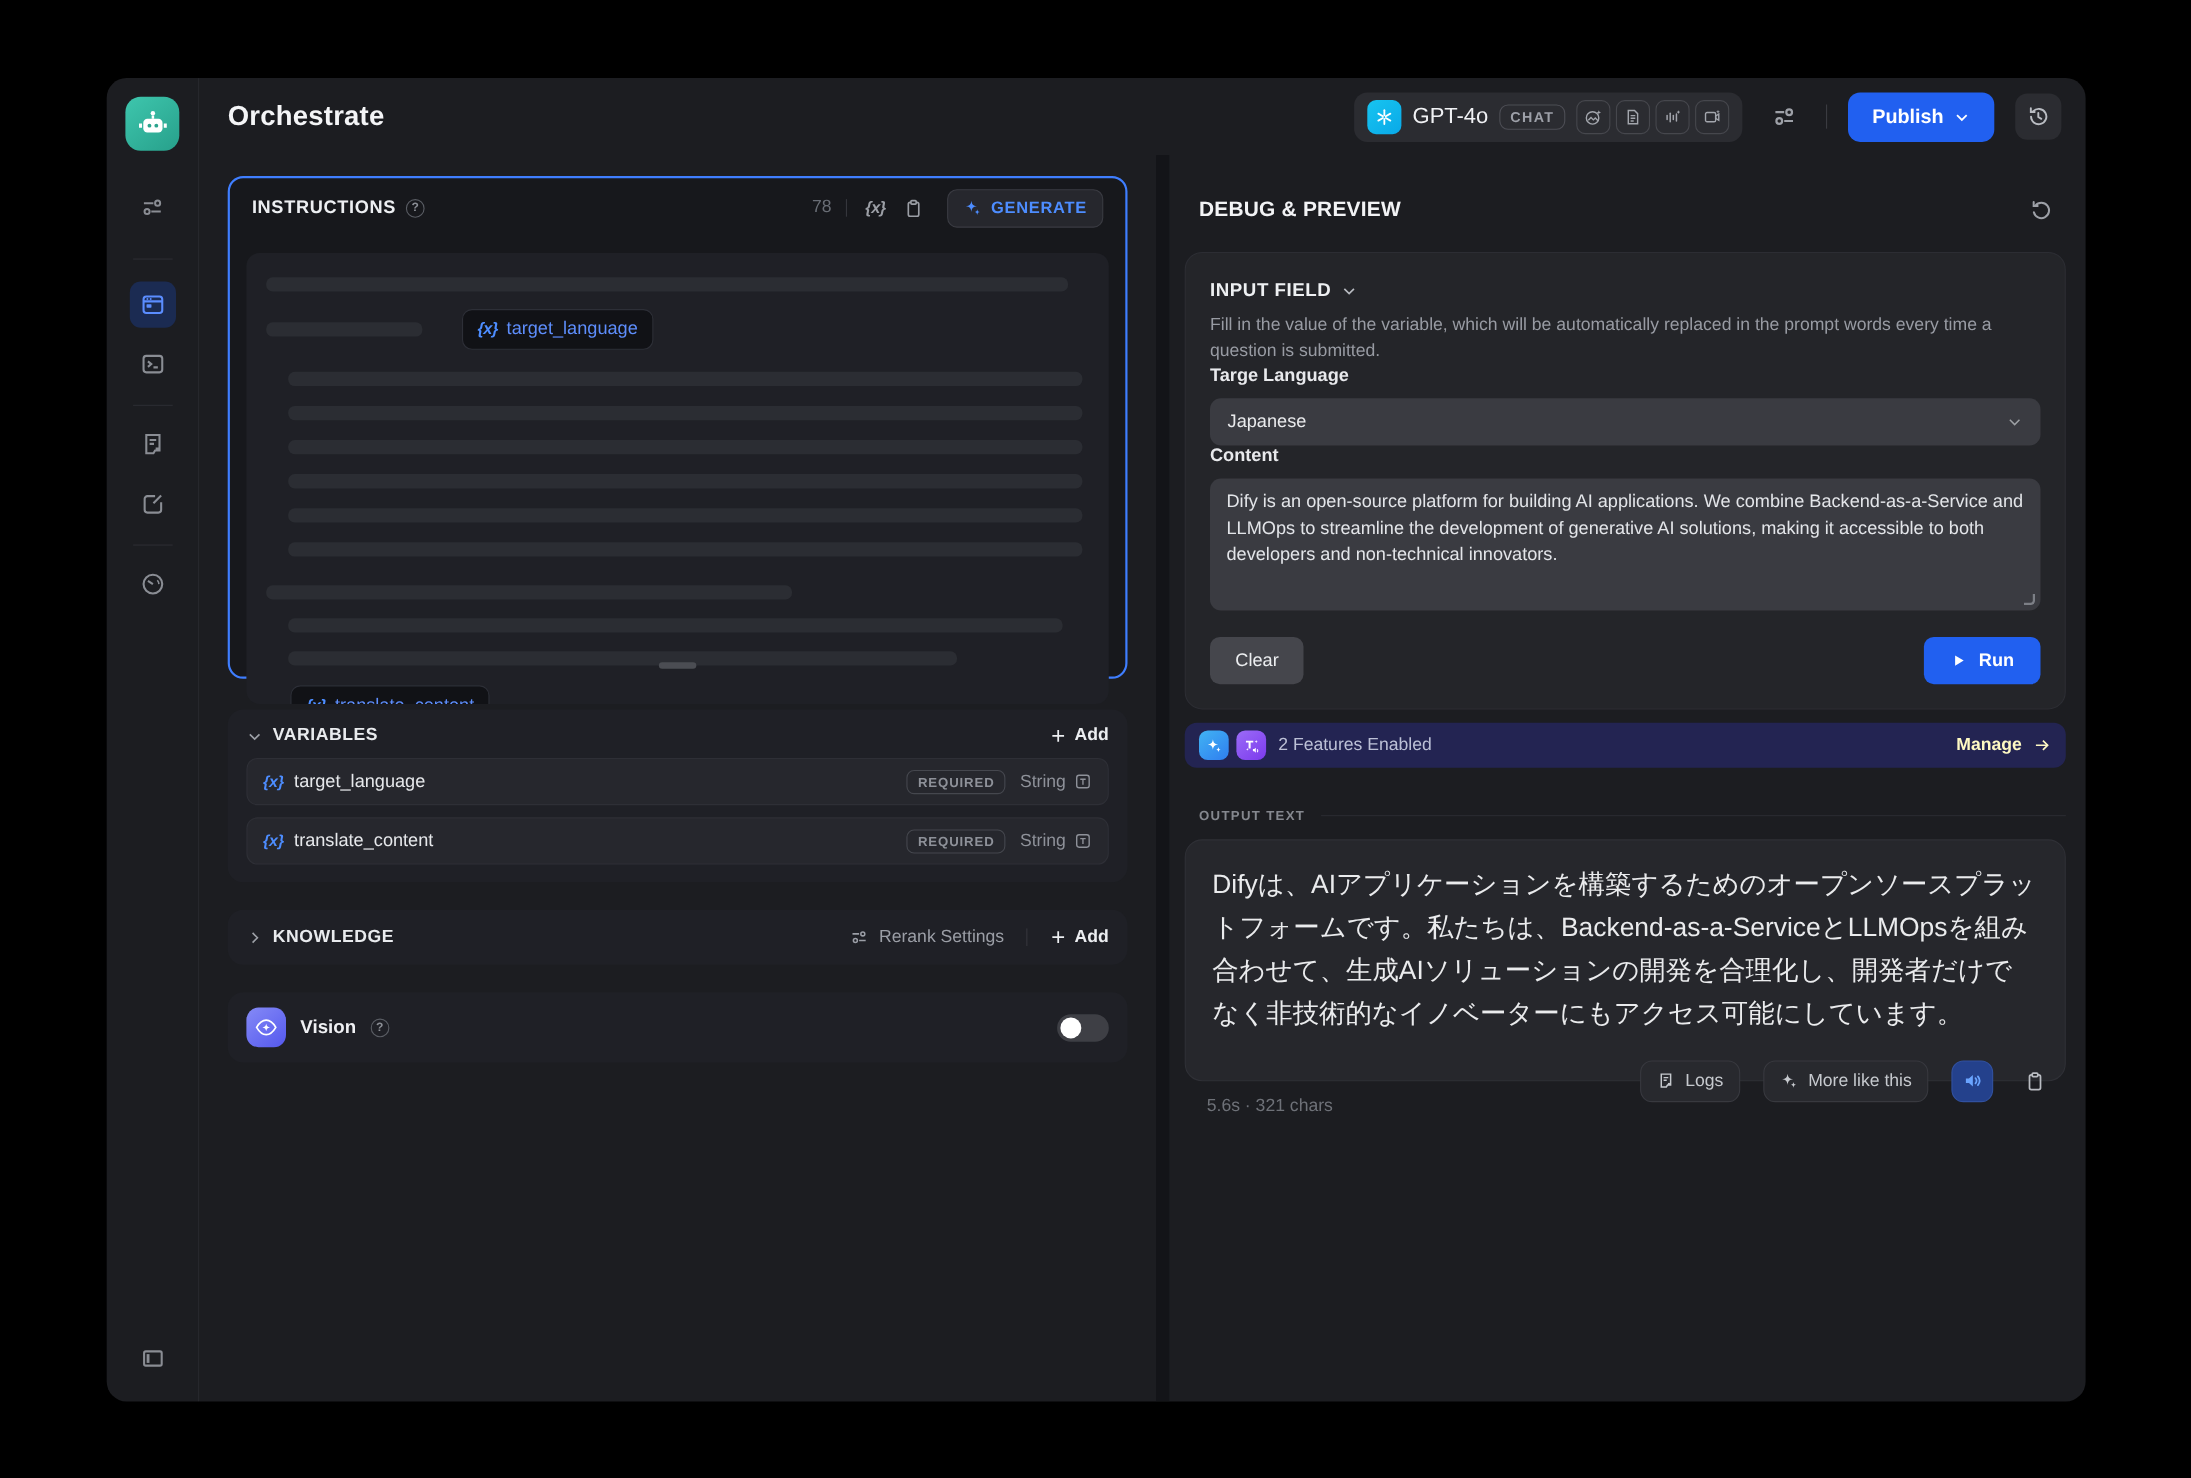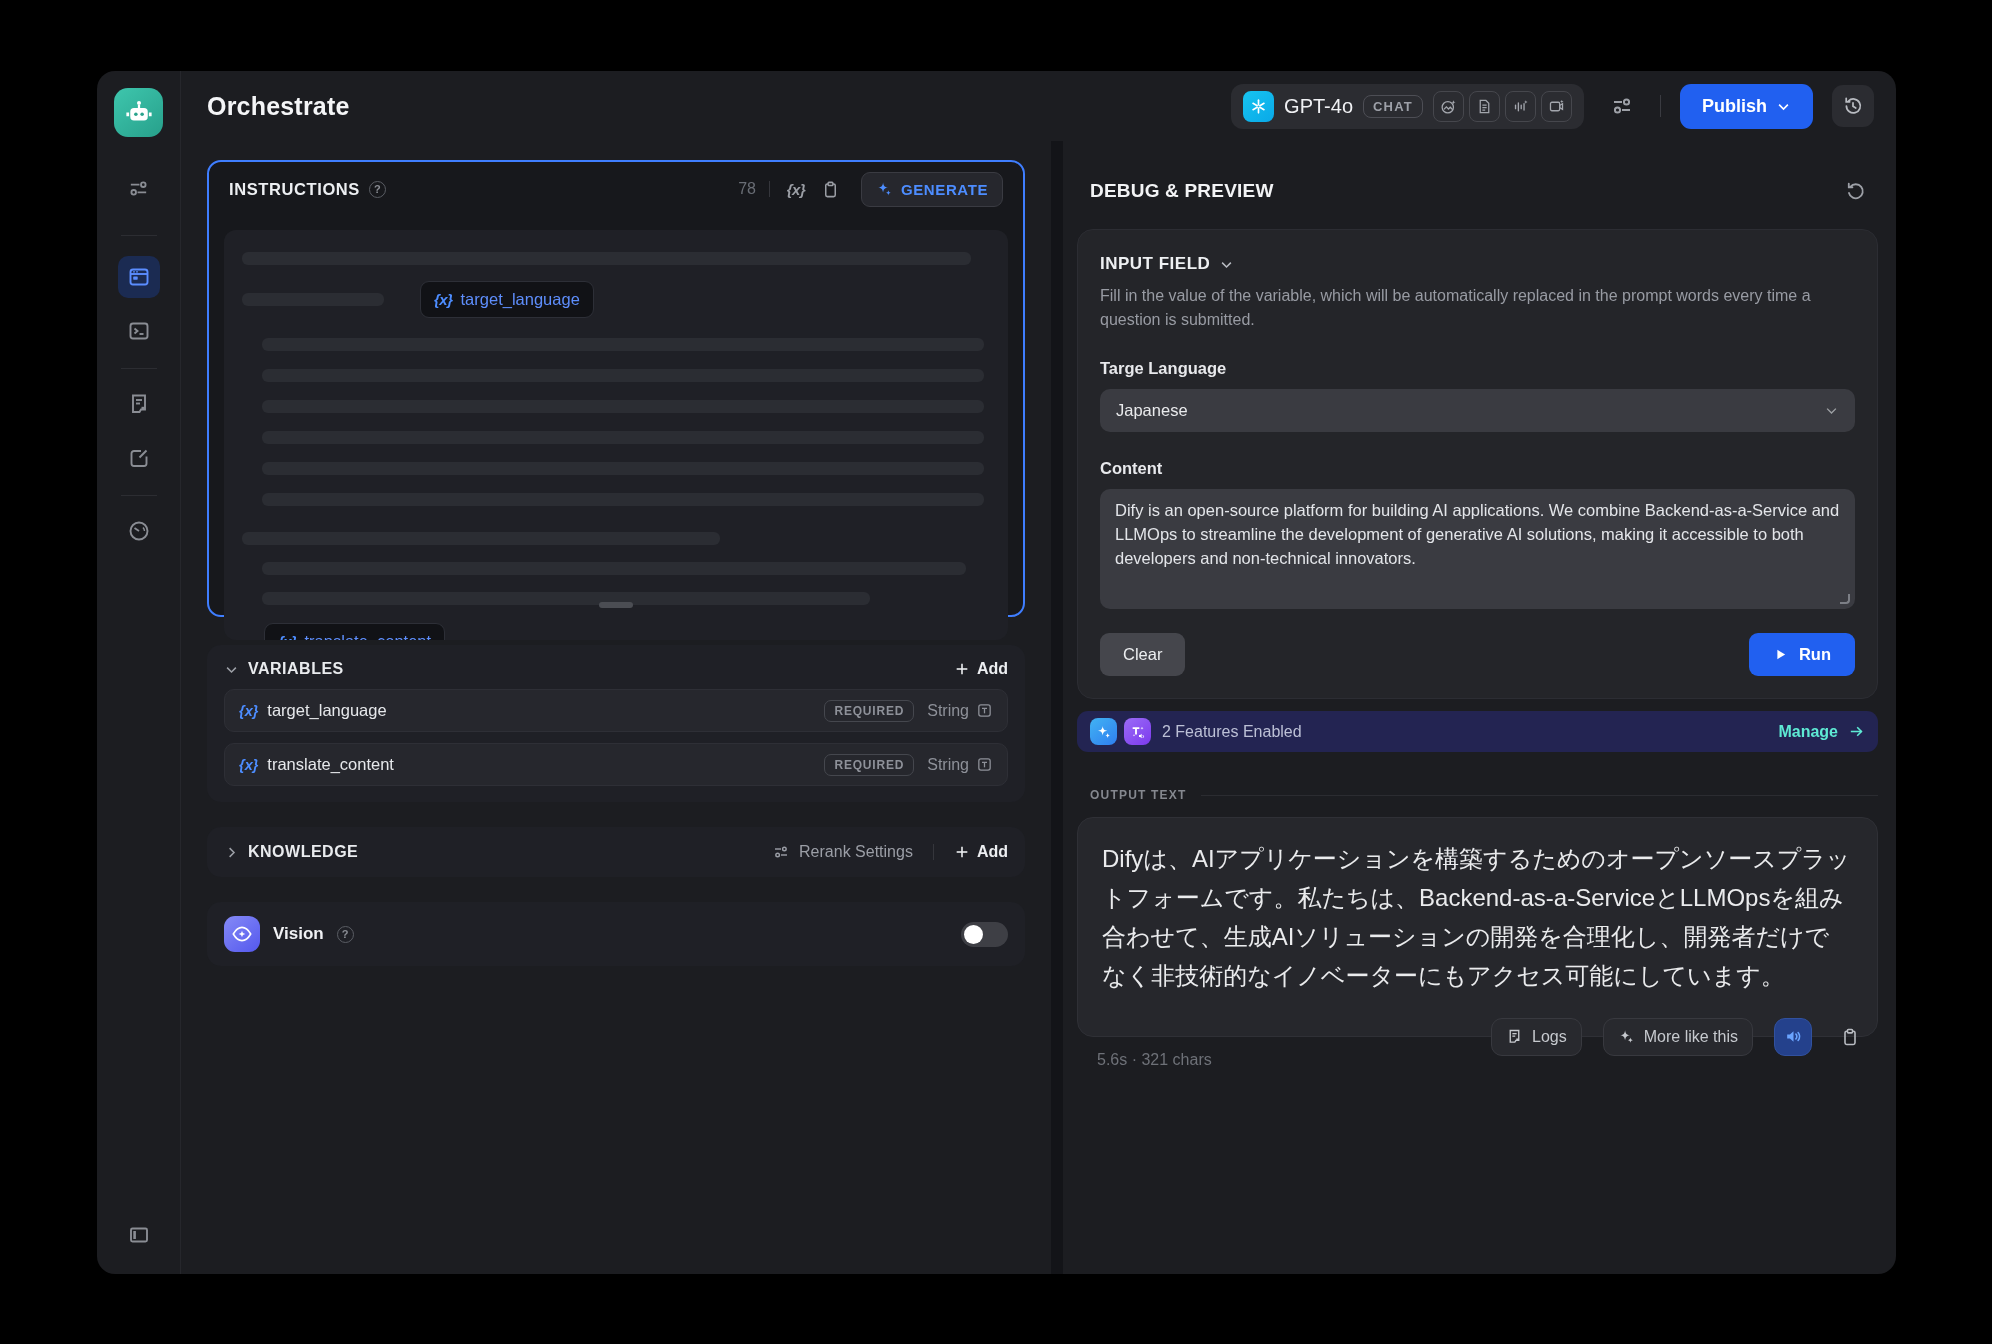--- a/index.html
+++ b/index.html
@@ -79,36 +79,36 @@
   .toggle .knob { position:absolute; left:3px; top:3px; width:19px; height:19px; border-radius:50%; background:#fff; }
 
   
   .debug-head { margin:33px 6px 0 13px; display:flex; align-items:center; }
   .debug-title { font-size:19px; font-weight:700; color:#f2f3f5; letter-spacing:.2px; }
   .reset-btn { margin-left:auto; color:#9da0a7; width:34px; height:34px; display:flex; align-items:center; justify-content:center; cursor:pointer; }
 
   .input-card { margin-top:21px; background:#242529; border:1px solid #2c2d33; border-radius:16px; padding:24px 22px 22px; }
   .if-title { display:flex; align-items:center; gap:9px; font-size:17px; font-weight:700; letter-spacing:.5px; color:#eef0f2; cursor:pointer; }
   .if-desc { margin-top:10px; color:#989ba3; font-size:16px; line-height:1.5; max-width:98%; }
-  .field-label { margin-top:27px; font-size:16.5px; font-weight:600; color:#e8e9ec; }
+  .field-label { font-size:16.5px; font-weight:600; color:#e8e9ec; }
   .select { margin-top:11px; height:43px; background:#3a3b41; border-radius:10px; display:flex; align-items:center; padding:0 16px; color:#e9eaec; font-size:16.5px; cursor:pointer; }
   .select .chev { margin-left:auto; color:#9da0a4; }
   .content-area { position:relative; margin-top:11px; }
   .content-area textarea { width:100%; height:120px; background:#3a3b41; border:none; border-radius:10px; resize:none; padding:10px 15px; color:#e3e5e9; font-size:16.5px; line-height:1.44; font-family:inherit; outline:none; display:block; }
   .resize-corner { position:absolute; right:5px; bottom:5px; width:10px; height:10px; border-right:2px solid #7c7f86; border-bottom:2px solid #7c7f86; border-bottom-right-radius:4px; pointer-events:none; }
   .btn-row { margin-top:24px; display:flex; align-items:center; }
   .clear-btn { height:43px; padding:0 23px; background:#45464c; border:none; border-radius:9px; color:#eceef0; font-size:16.5px; font-family:inherit; cursor:pointer; }
   .run-btn { margin-left:auto; height:43px; padding:0 24px; background:#2160f0; border:none; border-radius:9px; color:#fff; font-size:16.5px; font-weight:600; font-family:inherit; display:flex; align-items:center; gap:11px; cursor:pointer; }
 
   .features-bar { margin-top:12px; height:41px; background:#232452; border-radius:11px; display:flex; align-items:center; gap:11px; padding:0 13px; cursor:pointer; }
   .feat-icon { width:27px; height:27px; border-radius:8px; display:flex; align-items:center; justify-content:center; }
   .feat-icon.blue { background:linear-gradient(140deg,#41b3f3,#2f7ef0); margin-right:-4px; }
   .feat-icon.purple { background:linear-gradient(140deg,#9b6cf7,#7c3aed); }
   .features-label { color:#bcc0d6; font-size:16px; }
-  .manage { margin-left:auto; display:flex; align-items:center; gap:10px; color:#5eead4; font-size:16px; font-weight:600; }
+  .manage { margin-left:auto; display:flex; align-items:center; gap:10px; color:#fef9c3; font-size:16px; font-weight:600; }
 
   .output-head { margin:36px 0 0 13px; display:flex; align-items:center; gap:14px; }
   .output-title { font-size:12px; font-weight:600; letter-spacing:1.2px; color:#85888f; white-space:nowrap; }
   .output-rule { flex:1; height:1px; background:#2b2c31; }
   .output-wrap { position:relative; margin-top:15px; }
   .output-card { background:#26272c; border:1px solid #2f3036; border-radius:16px; padding:22px 24px 40px; }
   .output-text { color:#eaebed; font-size:24px; line-height:1.62; }
   .output-actions { position:absolute; right:11px; bottom:-19px; display:flex; align-items:center; gap:21px; }
   .o-btn { height:38px; display:flex; align-items:center; gap:9px; background:#28292e; border:1px solid #38393f; border-radius:11px; padding:0 14px; color:#c6c9ce; font-size:16px; font-family:inherit; cursor:pointer; }
   .speaker-btn { width:38px; height:38px; border-radius:11px; background:#24418c; border:1px solid #31519f; display:flex; align-items:center; justify-content:center; color:#6aa4ff; cursor:pointer; }

